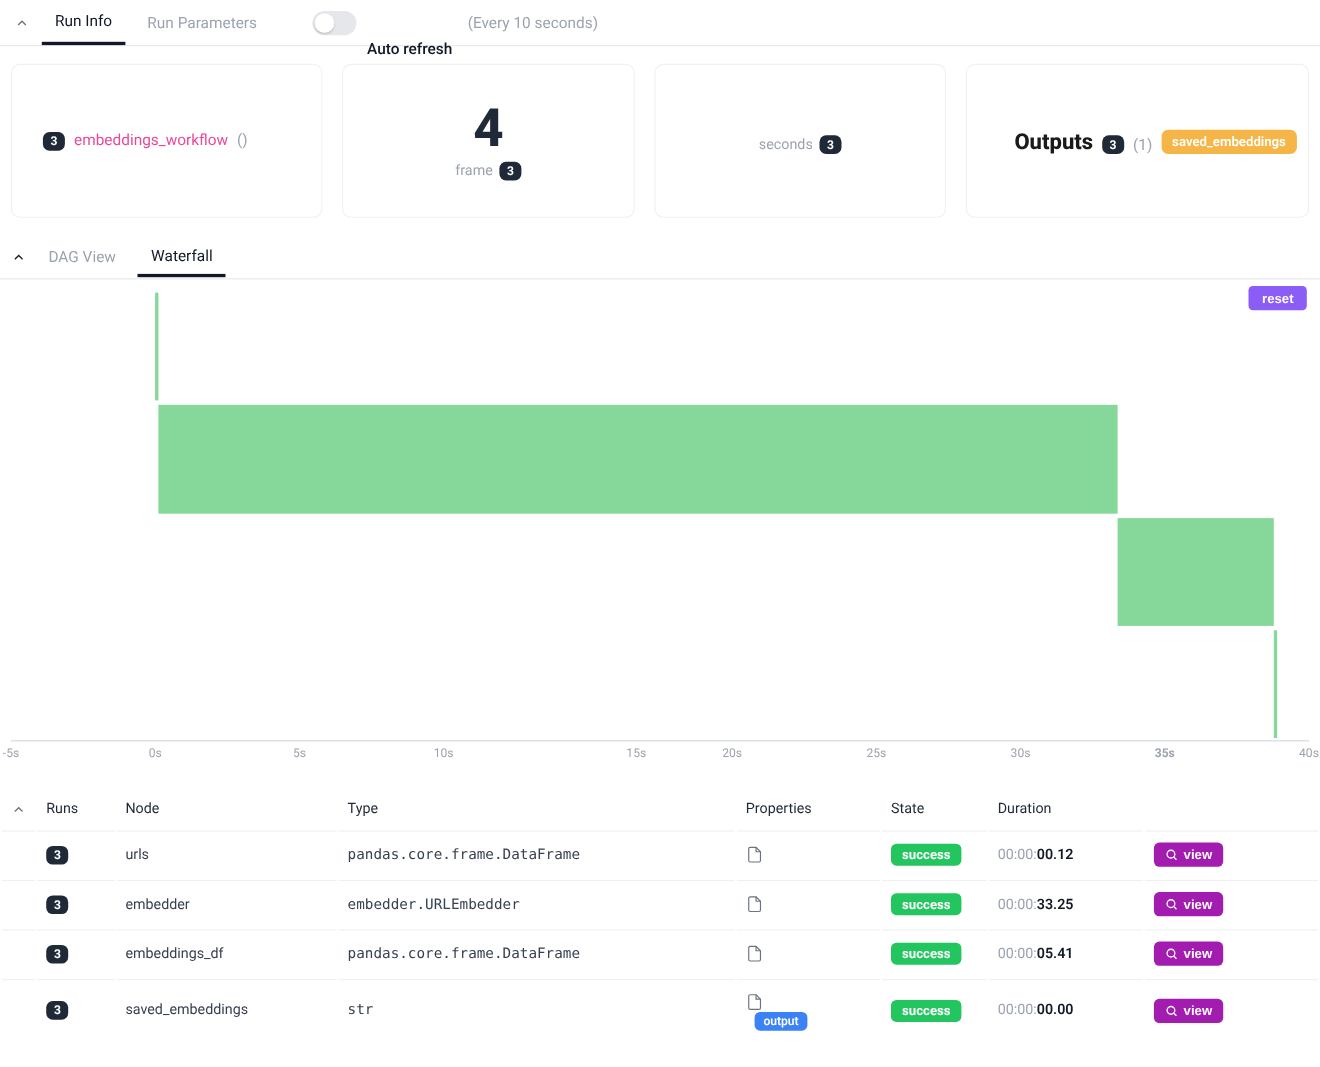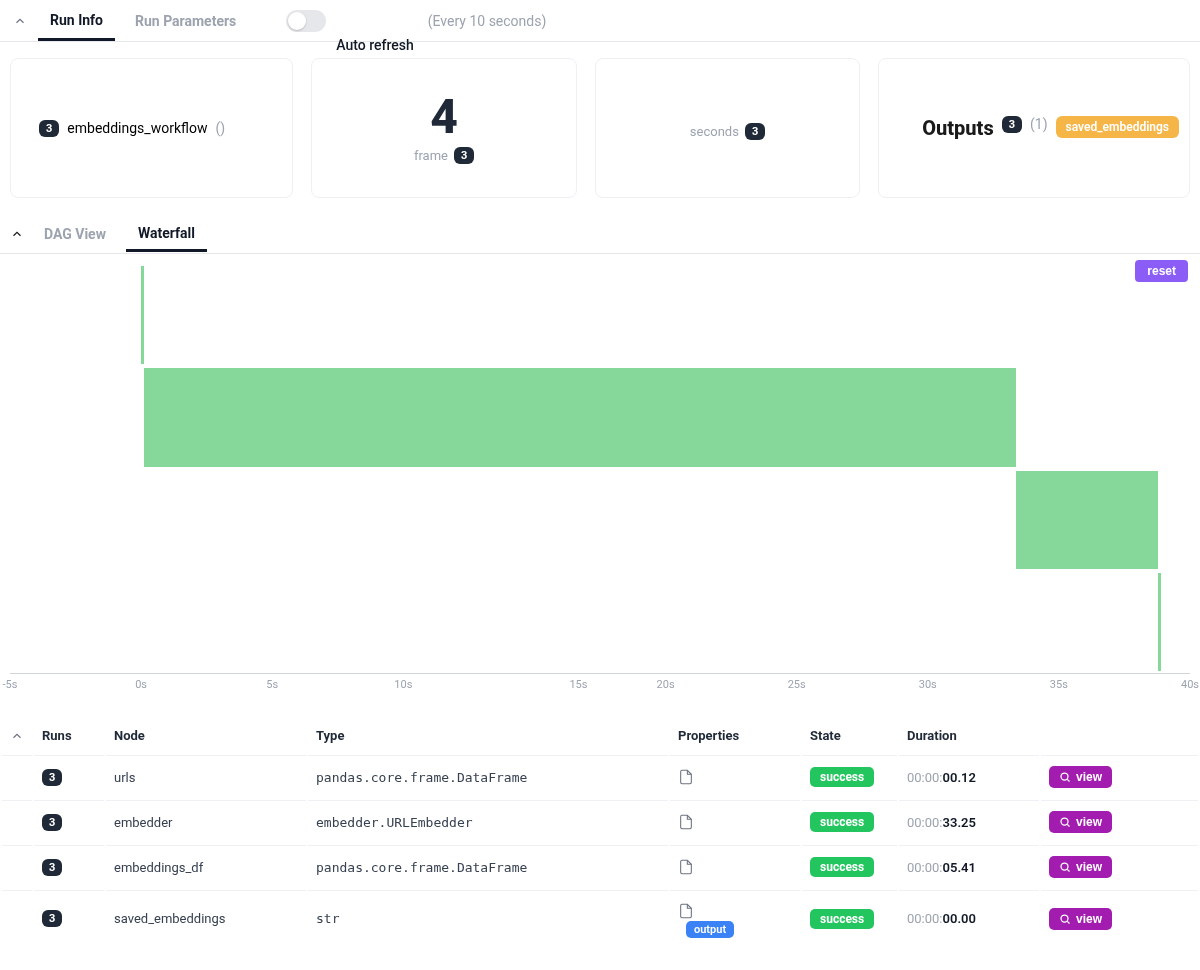--- a/index.html
+++ b/index.html
@@ -1,47 +1,47 @@
 <!DOCTYPE html>
 <html><head>
 <meta charset="utf-8">
 <style>
 * { box-sizing: border-box; margin: 0; padding: 0; }
 body { font-family: -apple-system, BlinkMacSystemFont, "Segoe UI", Roboto, sans-serif; background: #fff; color: #1a1a1a; font-size: 14px; width: 1200px; }
 .tabs-row { display: flex; align-items: center; border-bottom: 1px solid #e5e7eb; padding: 0 10px; height: 42px; gap: 8px; }
 .tabs-row .chev { width: 20px; display: flex; justify-content: center; color: #6b7280; cursor: pointer; }
-.tab { padding: 10px 12px; color: #9ca3af; cursor: pointer; font-weight: 700; }
+.tab { padding: 10px 12px; color: #9ca3af; cursor: pointer; font-weight: 400; }
 .tab.active { color: #111827; border-bottom: 3px solid #111827; margin-bottom: -1px; }
 .toggle-wrap { display: flex; align-items: center; margin-left: 30px; gap: 10px; }
 .toggle { width: 40px; height: 22px; border-radius: 11px; background: #e5e7eb; position: relative; cursor: pointer; }
 .toggle::after { content: ""; position: absolute; width: 18px; height: 18px; border-radius: 50%; background: #fff; top: 2px; left: 2px; box-shadow: 0 1px 2px rgba(0,0,0,0.2); }
 .toggle-label { color: #111827; font-weight: 500; margin-top: 48px; }
 .toggle-sub { color: #9ca3af; margin-left: 4px; }
 .cards { display: flex; gap: 18px; padding: 16px 10px; }
 .card { flex: 1; border: 1px solid #eef0f3; border-radius: 8px; display: flex; flex-direction: column; align-items: center; justify-content: center; height: 140px; padding: 10px; }
 .card.left { align-items: flex-start; padding-left: 28px; }
-.workflow-link { color: #000000; text-decoration: none; }
+.workflow-link { color: #ec4899; text-decoration: none; }
 .workflow-suffix { color: #9ca3af; }
 .dark-badge { background: #1f2937; color: #fff; border-radius: 6px; padding: 2px 7px; font-size: 11px; font-weight: 700; display: inline-block; }
 .bignum { font-size: 48px; font-weight: 800; color: #1f2937; line-height: 1; }
 .card-sub { color: #9ca3af; margin-top: 6px; display: flex; align-items: center; gap: 6px; font-size: 13px; }
-.outputs-row { display: flex; align-items: flex-start; gap: 8px; margin-left: 33px; }
+.outputs-row { display: flex; align-items: flex-end; gap: 8px; margin-left: 33px; }
 .outputs-label { font-size: 20px; font-weight: 800; }
 .count-paren { color: #9ca3af; }
 .pill { background: #f5b547; color: #fff; padding: 4px 10px; border-radius: 6px; font-size: 12px; font-weight: 600; }
 .sub-tabs { display: flex; align-items: center; border-bottom: 1px solid #e5e7eb; padding: 0 10px; height: 40px; gap: 8px; }
 .sub-tabs .tab { padding: 8px 12px; }
 .chart-area { position: relative; padding: 10px 10px 0 10px; }
 .reset-btn { position: absolute; top: 6px; right: 12px; background: #8b5cf6; color: #fff; border: none; border-radius: 4px; padding: 4px 12px; font-size: 12px; cursor: pointer; font-weight: 600; }
 .chart { position: relative; height: 410px; margin-left: 0; margin-right: 0; border-bottom: 1px solid #d1d5db; }
 .bar { position: absolute; background: #86d79a; height: 100px; }
 .xticks { position: relative; height: 24px; }
 .xtick { position: absolute; top: 4px; font-size: 11px; color: #9ca3af; transform: translateX(-50%); }
 .table { width: 100%; margin-top: 18px; }
-.table th { text-align: left; font-weight: 700; color: #1f2937; padding: 10px 8px; font-size: 13px; }
+.table th { text-align: left; font-weight: 400; color: #1f2937; padding: 10px 8px; font-size: 13px; }
 .table td { padding: 10px 8px; border-top: 1px solid #eef0f3; font-size: 13px; color: #374151; vertical-align: middle; }
 .mono { font-family: ui-monospace, Menlo, Consolas, monospace; color: #6b7280; font-size: 12px; }
 .state-badge { background: #22c55e; color: #fff; padding: 3px 10px; border-radius: 5px; font-size: 12px; font-weight: 700; display: inline-block; }
 .view-btn { background: #a21caf; color: #fff; border: none; border-radius: 5px; padding: 4px 10px; font-size: 12px; font-weight: 600; cursor: pointer; display: inline-flex; align-items: center; gap: 5px; }
 .dur-light { color: #9ca3af; }
 .dur-dark { color: #111827; font-weight: 600; }
 .file-icon { width: 16px; height: 20px; color: #6b7280; }
 .output-badge { background: #3b82f6; color: #fff; padding: 2px 8px; border-radius: 5px; font-size: 11px; font-weight: 600; margin-left: 8px; }
 .col-chev { width: 30px; }
 .col-runs { width: 70px; }
@@ -121,21 +121,21 @@
     </div>
   <div class="xticks" id="xticks">
       <span class="xtick" style="left: 0px;">-5s</span>
       <span class="xtick" style="left: 131.111px;">0s</span>
       <span class="xtick" style="left: 262.222px;">5s</span>
       <span class="xtick" style="left: 393.333px;">10s</span>
       <span class="xtick" style="left: 524.444px; margin-left: 44px;">15s</span>
       <span class="xtick" style="left: 655.556px;">20s</span>
       <span class="xtick" style="left: 786.667px;">25s</span>
       <span class="xtick" style="left: 917.778px;">30s</span>
-      <span class="xtick" style="left: 1048.89px;">35s</span>
+      <span class="xtick" style="left: 1048.89px; font-weight: bold;">35s</span>
       <span class="xtick" style="left: 1180px;">40s</span>
     </div>
 </div>
 
 <table class="table">
   <thead>
     <tr>
       <th class="col-chev">
         <svg width="14" height="14" viewBox="0 0 24 24" fill="none" stroke="#6b7280" stroke-width="2">
             <polyline points="18 15 12 9 6 15"></polyline>

